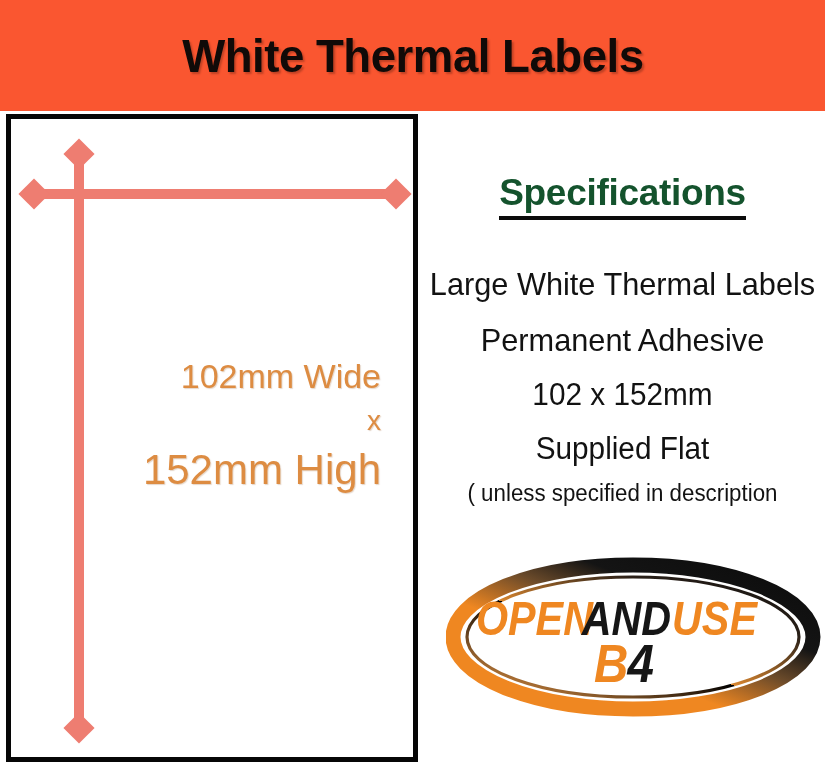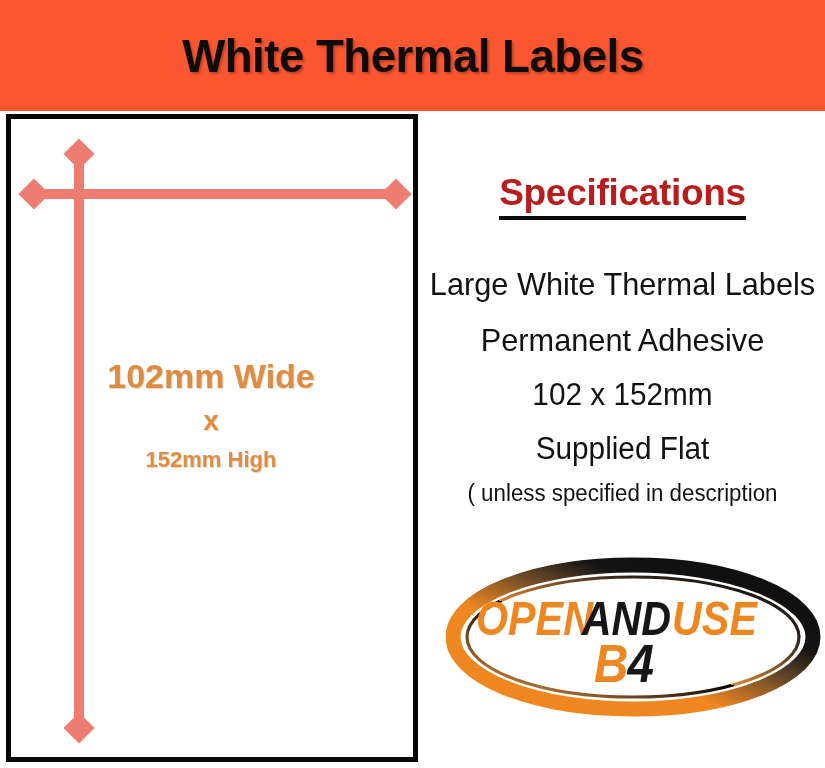--- a/index.html
+++ b/index.html
@@ -86,47 +86,47 @@
   #dim-diamond-right { left: 374px; top: 64px; }
   #dim-diamond-top   { left: 57px;  top: 24px; }
   #dim-diamond-bottom{ left: 57px;  top: 598px; }
 
   
   #dim-caption {
     position: absolute;
     left: 30px;
     top: 240px;
     width: 340px;
-    text-align: center;
-    font-family: "Liberation Sans", sans-serif;
-    font-weight: bold;
+    text-align: right;
+    font-family: "Liberation Sans", sans-serif;
+    font-weight: normal;
     color: #dd8c42;
     text-shadow: 1px 1px 1px rgba(150,90,40,0.25);
   }
   .dim-caption-line { font-size: 34px; line-height: 1.0; }
   .dim-caption-x    { font-size: 28px; line-height: 1.0; margin: 14px 0 14px 0; }
-  .dim-caption-line2{ font-size: 22px; line-height: 1.0; }
+  .dim-caption-line2{ font-size: 42px; line-height: 1.0; }
 
   
   #spec-panel {
     position: absolute;
     left: 420px;
     top: 114px;
     width: 405px;
     height: 654px;
   }
   #spec-heading {
     position: absolute;
     left: 0;
     top: 58px;
     width: 405px;
     text-align: center;
     font-size: 37px;
     font-weight: bold;
-    color: #b91c1c;
+    color: #14532d;
     letter-spacing: -0.3px;
   }
   #spec-heading span {
     border-bottom: 4px solid #0b0b0b;
     padding-bottom: 3px;
   }
   .spec-line {
     position: absolute;
     left: 0;
     width: 405px;

